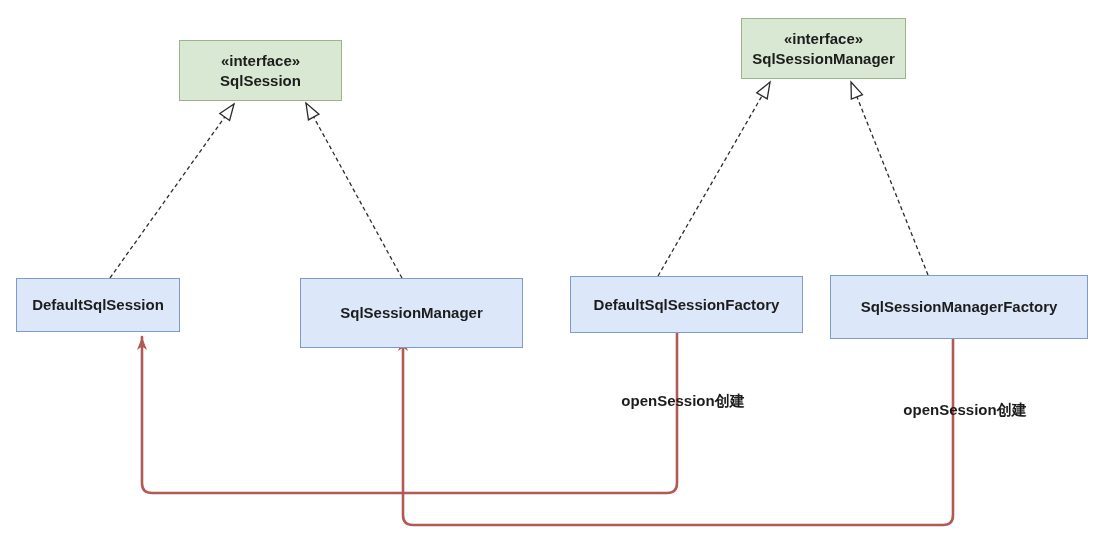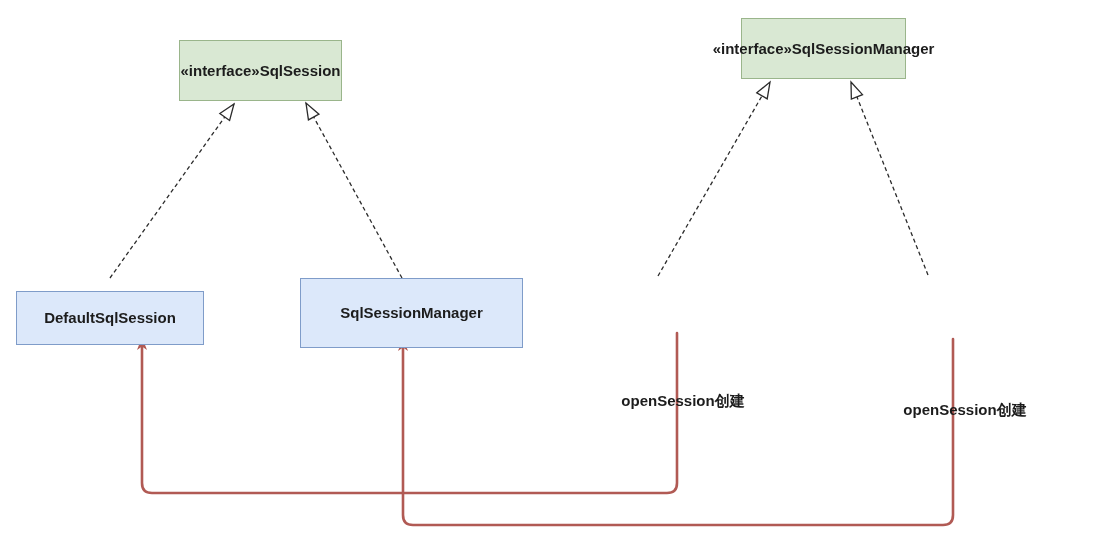--- a/index.html
+++ b/index.html
@@ -12,21 +12,21 @@
     --create-line:#b15a54;
     --text:#1c1c1c;
   }
   html,body{margin:0;padding:0;background:var(--background);}
   .canvas{
     position:relative;width:1112px;height:551px;background:var(--background);
     font-family:"Liberation Sans","DejaVu Sans",sans-serif;overflow:hidden;
   }
   .canvas svg{position:absolute;left:0;top:0;width:1112px;height:551px;}
   .node{
-    position:absolute;box-sizing:border-box;display:flex;flex-direction:row;
+    position:absolute;box-sizing:border-box;display:flex;flex-direction:column;
     align-items:center;justify-content:center;text-align:center;
     font-weight:bold;color:var(--text);font-size:15px;line-height:20px;
   }
   .iface{background:var(--interface-fill);border:1px solid var(--interface-border);}
   .cls{background:var(--class-fill);border:1px solid var(--class-border);}
   .edge-label{
     position:absolute;font-weight:bold;font-size:15px;color:var(--text);
     white-space:nowrap;text-align:center;
   }
   .edge-realization{stroke:var(--realization-line);stroke-width:1.3;fill:none;stroke-dasharray:4 3;}
@@ -60,23 +60,29 @@
 
   <div class="node iface" style="left:179px;top:40px;width:163px;height:61px">
     <span>«interface»</span>
     <span>SqlSession</span>
   </div>
   <div class="node iface" style="left:741px;top:18px;width:165px;height:61px">
     <span>«interface»</span>
     <span>SqlSessionManager</span>
   </div>
 
-  <div class="node cls" style="left:16px;top:291px;width:188px;height:54px">
+  <div class="node cls" style="left:16px;top:278px;width:164px;height:54px">
     <span>DefaultSqlSession</span>
   </div>
   <div class="node cls" style="left:300px;top:278px;width:223px;height:70px">
     <span>SqlSessionManager</span>
+  </div>
+  <div class="node cls" style="left:570px;top:276px;width:233px;height:57px">
+    <span>DefaultSqlSessionFactory</span>
+  </div>
+  <div class="node cls" style="left:830px;top:275px;width:258px;height:64px">
+    <span>SqlSessionManagerFactory</span>
   </div>
 
   <div class="edge-label" style="left:620px;top:392px;width:126px">openSession创建</div>
   <div class="edge-label" style="left:902px;top:401px;width:126px">openSession创建</div>
 
 </div>
 
 </body></html>

